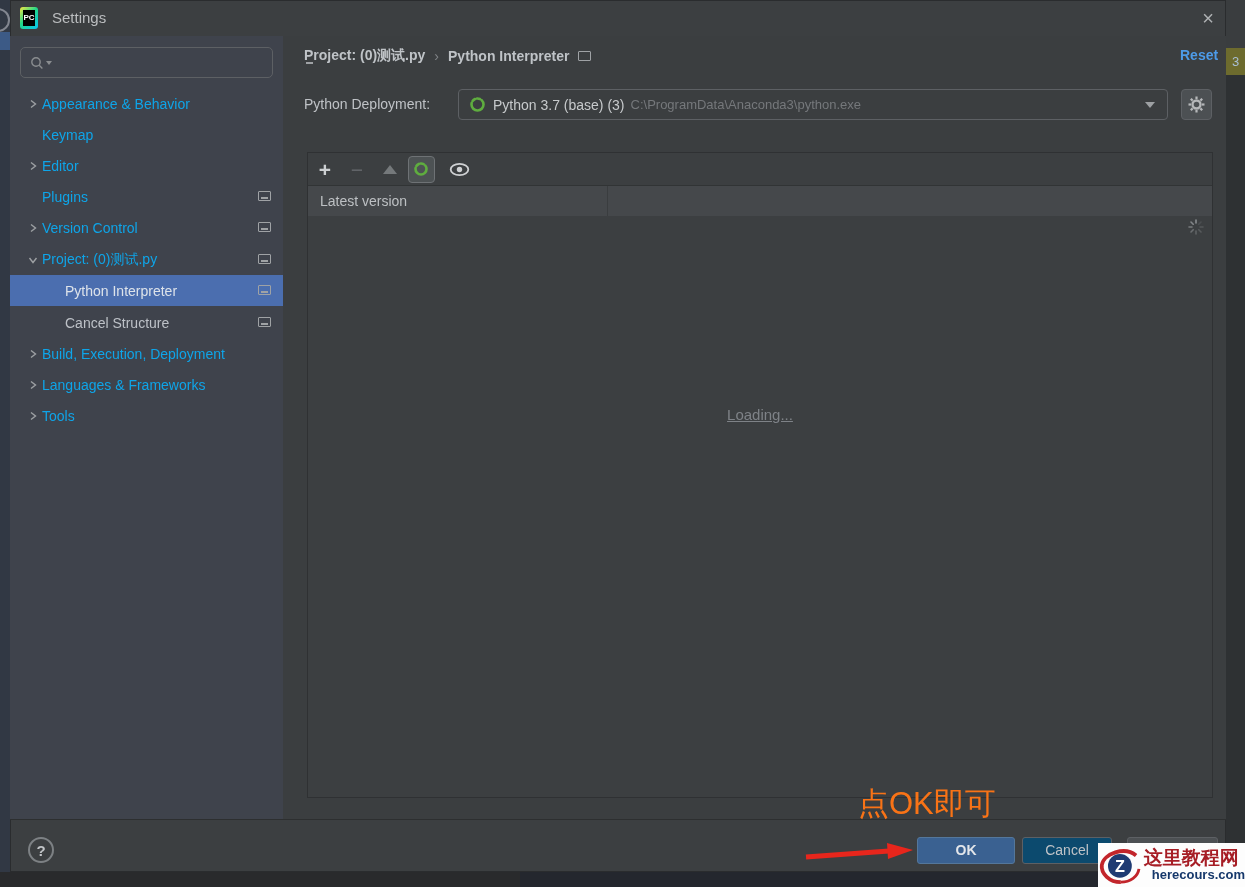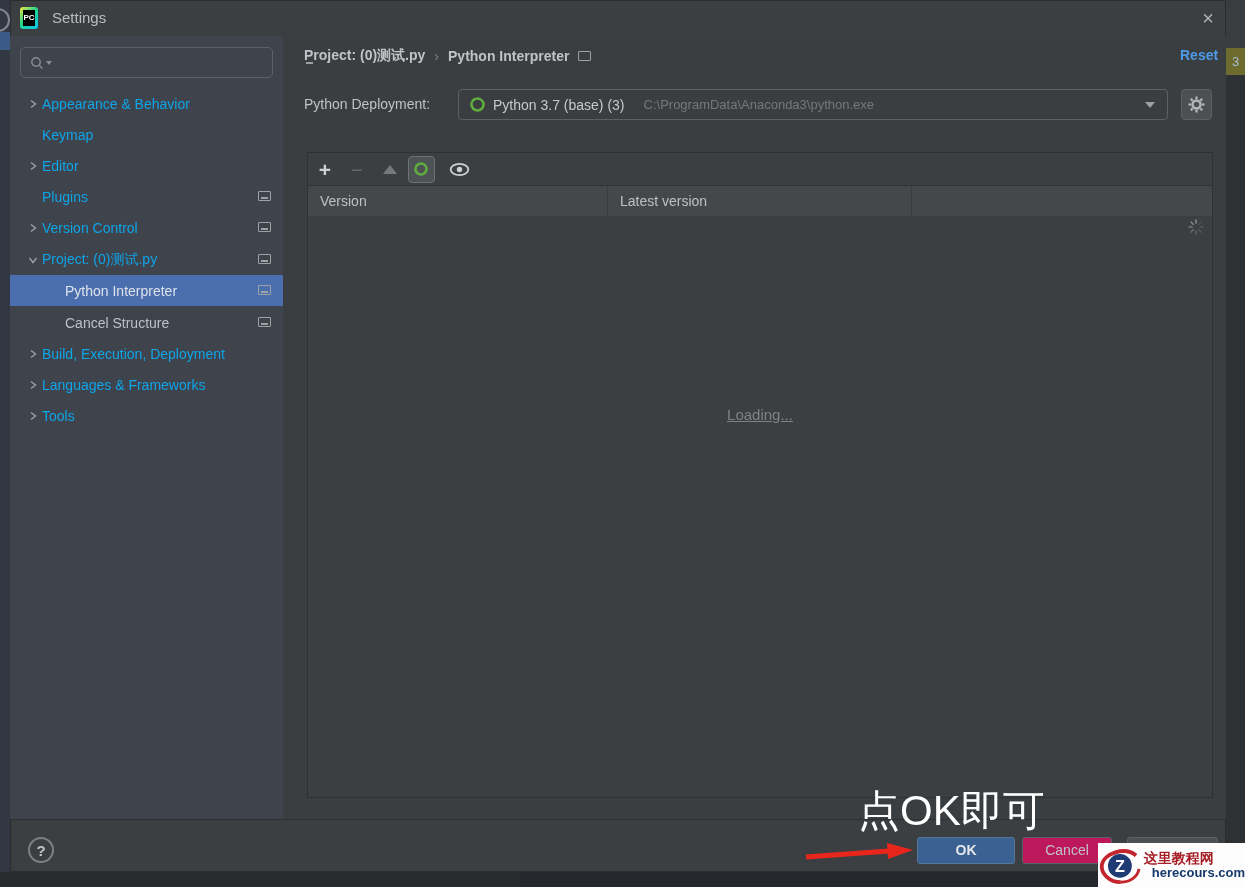--- a/index.html
+++ b/index.html
@@ -47,21 +47,21 @@
   
   .main-bg{left:283px;top:36px;width:943px;height:783px;background:#3b3e40;}
   .crumb{left:304px;top:47px;display:flex;align-items:center;gap:9px;}
   .crumb .seg{font-size:14px;font-weight:bold;color:#bfc3c7;white-space:nowrap;}
   .crumb .sep{font-size:14px;color:#808386;}
   .reset{left:1180px;top:47px;font-size:14px;font-weight:600;color:#4d9be8;cursor:pointer;}
 
   .interp-label{left:304px;top:96px;font-size:14px;color:#bfc2c6;}
   .combo{left:458px;top:89px;width:710px;height:31px;border:1px solid #5d6064;border-radius:4px;display:flex;align-items:center;padding:0 10px;cursor:pointer;}
   .combo .val{font-size:14px;color:#c7cacc;margin-left:7px;white-space:nowrap;}
-  .combo .path{font-size:13px;color:#75787b;margin-left:19px;white-space:nowrap;}
+  .combo .path{font-size:13px;color:#75787b;margin-left:6px;white-space:nowrap;}
   .combo .drop{position:absolute;right:12px;width:0;height:0;border-left:5px solid transparent;border-right:5px solid transparent;border-top:6px solid #9da0a3;}
   .gear-btn{left:1181px;top:89px;width:31px;height:31px;background:#4c5053;border:1px solid #5d6064;border-radius:4px;display:flex;align-items:center;justify-content:center;cursor:pointer;}
 
   
   .pkg-table{left:307px;top:152px;width:906px;height:646px;background:#3c3f41;border:1px solid #2f3133;}
   .ptool{position:absolute;left:0;top:0;width:100%;height:33px;border-bottom:1px solid #313435;}
   .tbtn{position:absolute;top:0;height:33px;display:flex;align-items:center;justify-content:center;cursor:pointer;}
   .tbtn.plus{left:6px;width:22px;font-size:21px;color:#cdd0d2;font-weight:bold;}
   .tbtn.minus{left:38px;width:22px;font-size:21px;color:#64676a;}
   .tbtn.up{left:71px;width:22px;}
@@ -75,31 +75,31 @@
   .pcol:nth-child(3){width:302px;border-right:none;}
   .pbody{position:absolute;left:0;top:63px;width:100%;bottom:0;}
   .loading{position:absolute;left:0;right:0;top:190px;text-align:center;font-size:15px;color:#7e8287;text-decoration:underline;}
   .spin{position:absolute;right:8px;top:66px;}
 
   
   .foot-sep{left:10px;top:819px;width:1216px;height:1px;background:#2d2f30;}
   .help{left:28px;top:837px;width:26px;height:26px;border:2px solid #7d8184;border-radius:50%;color:#c2c5c8;font-size:15px;font-weight:bold;text-align:center;line-height:23px;cursor:pointer;}
   .btn{height:27px;border-radius:3px;font-size:14px;text-align:center;line-height:25px;cursor:pointer;}
   .btn.ok{left:917px;top:837px;width:98px;background:#3a6191;border:1px solid #54779b;color:#e3e6ea;font-weight:bold;}
-  .btn.cancel{left:1022px;top:837px;width:90px;background:#be185d;border:1px solid #5d6064;color:#bfc3c7;}
+  .btn.cancel{left:1022px;top:837px;width:90px;background:#0c4a6e;border:1px solid #5d6064;color:#bfc3c7;}
   .btn.apply{left:1127px;top:837px;width:91px;background:#4c5053;border:1px solid #5d6064;}
 
   
-  .anno-text{left:858px;top:783px;font-size:42px;color:#ffffff;white-space:nowrap;}
+  .anno-text{left:858px;top:783px;font-size:31px;color:#f97316;white-space:nowrap;}
   .anno-arrow{left:803px;top:840px;}
 
   
   .wmark{left:1098px;top:843px;width:147px;height:44px;background:#fdfdfd;display:flex;align-items:center;overflow:hidden;}
   .wm-text{margin-left:2px;display:flex;flex-direction:column;align-items:flex-start;line-height:1.05;}
-  .wm-title{font-size:14px;font-weight:bold;color:#a61d25;white-space:nowrap;}
+  .wm-title{font-size:19px;font-weight:bold;color:#a61d25;white-space:nowrap;}
   .wm-domain{font-size:13px;font-weight:bold;color:#16386b;white-space:nowrap;margin-left:8px;}
 </style>
 </head>
 <body>
 
 <div id="stage">
 
   <div class="abs edge-left">
     <span class="arc"></span>
     <span class="blue"></span>
@@ -258,21 +258,20 @@
           </svg>
       </span>
       <span class="tbtn eye">
         <svg width="21" height="15" viewBox="0 0 21 15">
             <ellipse cx="10.5" cy="7.5" rx="8.8" ry="5.6" fill="none" stroke="#cfd1d3" stroke-width="1.8"></ellipse>
             <circle cx="10.5" cy="7.5" r="2.7" fill="#cfd1d3"></circle>
           </svg>
       </span>
     </div>
     <div class="phead">
-      <div class="pcol">Version</div>
       <div class="pcol">Latest version</div>
     </div>
     <div class="pbody">
       <div class="loading">Loading...</div>
     </div>
     <svg class="spin" width="16" height="16" viewBox="0 0 16 16">
       <g stroke="#8a8d90" stroke-width="1.6" stroke-linecap="round">
         <line x1="8" y1="1" x2="8" y2="4" opacity="1"></line>
           <line x1="8" y1="12" x2="8" y2="15" opacity=".45"></line>
         <line x1="1" y1="8" x2="4" y2="8" opacity=".75"></line>

